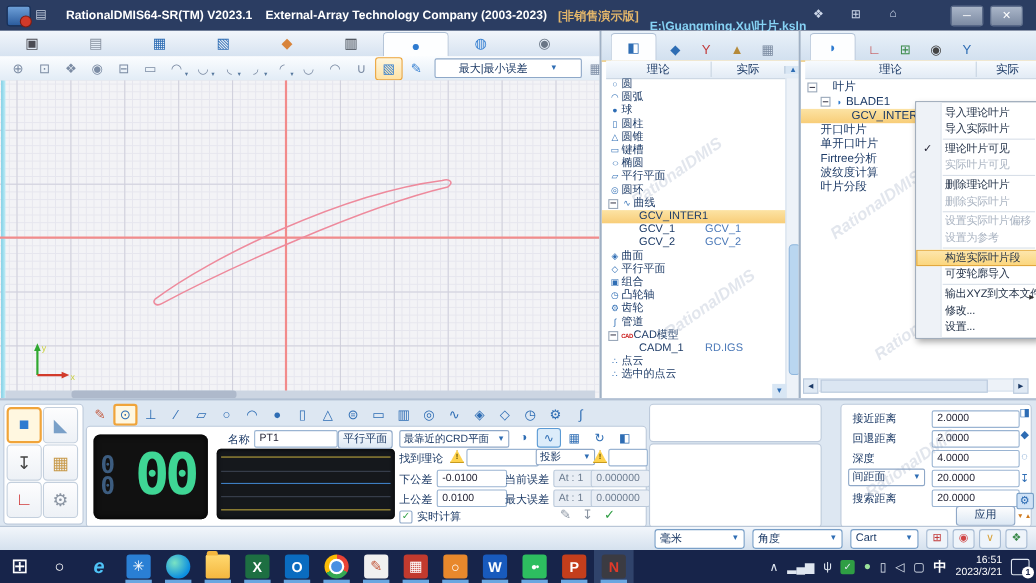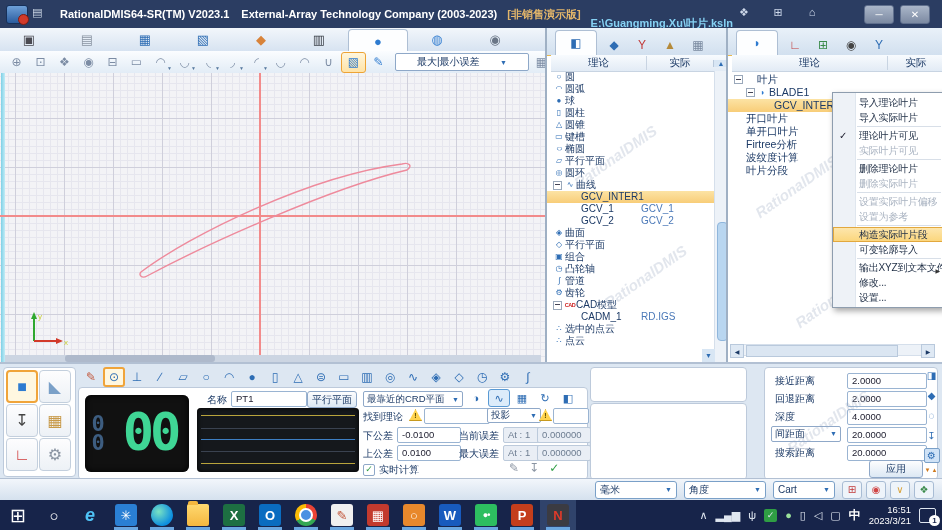--- a/index.html
+++ b/index.html
@@ -527,59 +527,59 @@
           <span class="val"></span>
         </div>
 
         <div class="trow ind-1" data-icon="camshaft">
 
           <span class="ni"></span>
           <span>凸轮轴</span>
           <span class="val"></span>
         </div>
 
+        <div class="trow ind-1" data-icon="gear">
+
+          <span class="ni"></span>
+          <span>齿轮</span>
+          <span class="val"></span>
+        </div>
+
         <div class="trow ind-1" data-icon="pipe">
 
           <span class="ni"></span>
           <span>管道</span>
-          <span class="val"></span>
-        </div>
-
-        <div class="trow ind-1" data-icon="gear">
-
-          <span class="ni"></span>
-          <span>齿轮</span>
           <span class="val"></span>
         </div>
 
         <div class="trow ind-1" data-icon="cad" data-expand="minus">
           <span class="exp"></span>
           <span class="ni"></span>
           <span>CAD模型</span>
           <span class="val"></span>
         </div>
 
         <div class="trow ind-2">
 
           <span class="ni"></span>
           <span>CADM_1</span>
           <span class="val">RD.IGS</span>
         </div>
 
         <div class="trow ind-1" data-icon="pointcloud">
 
           <span class="ni"></span>
+          <span>点云</span>
+          <span class="val"></span>
+        </div>
+
+        <div class="trow ind-1" data-icon="pointcloud">
+
+          <span class="ni"></span>
           <span>选中的点云</span>
-          <span class="val"></span>
-        </div>
-
-        <div class="trow ind-1" data-icon="pointcloud">
-
-          <span class="ni"></span>
-          <span>点云</span>
           <span class="val"></span>
         </div>
 
     </div>
     <div class="abs m-scroll">
       <div class="abs m-thumb"></div>
     </div>
     <div class="abs m-down ctr" style="left:155px;bottom:0">▼</div>
     <span class="wm" style="left:20px;top:120px">RationalDMIS</span>
     <span class="wm" style="left:50px;top:240px">RationalDMIS</span>

